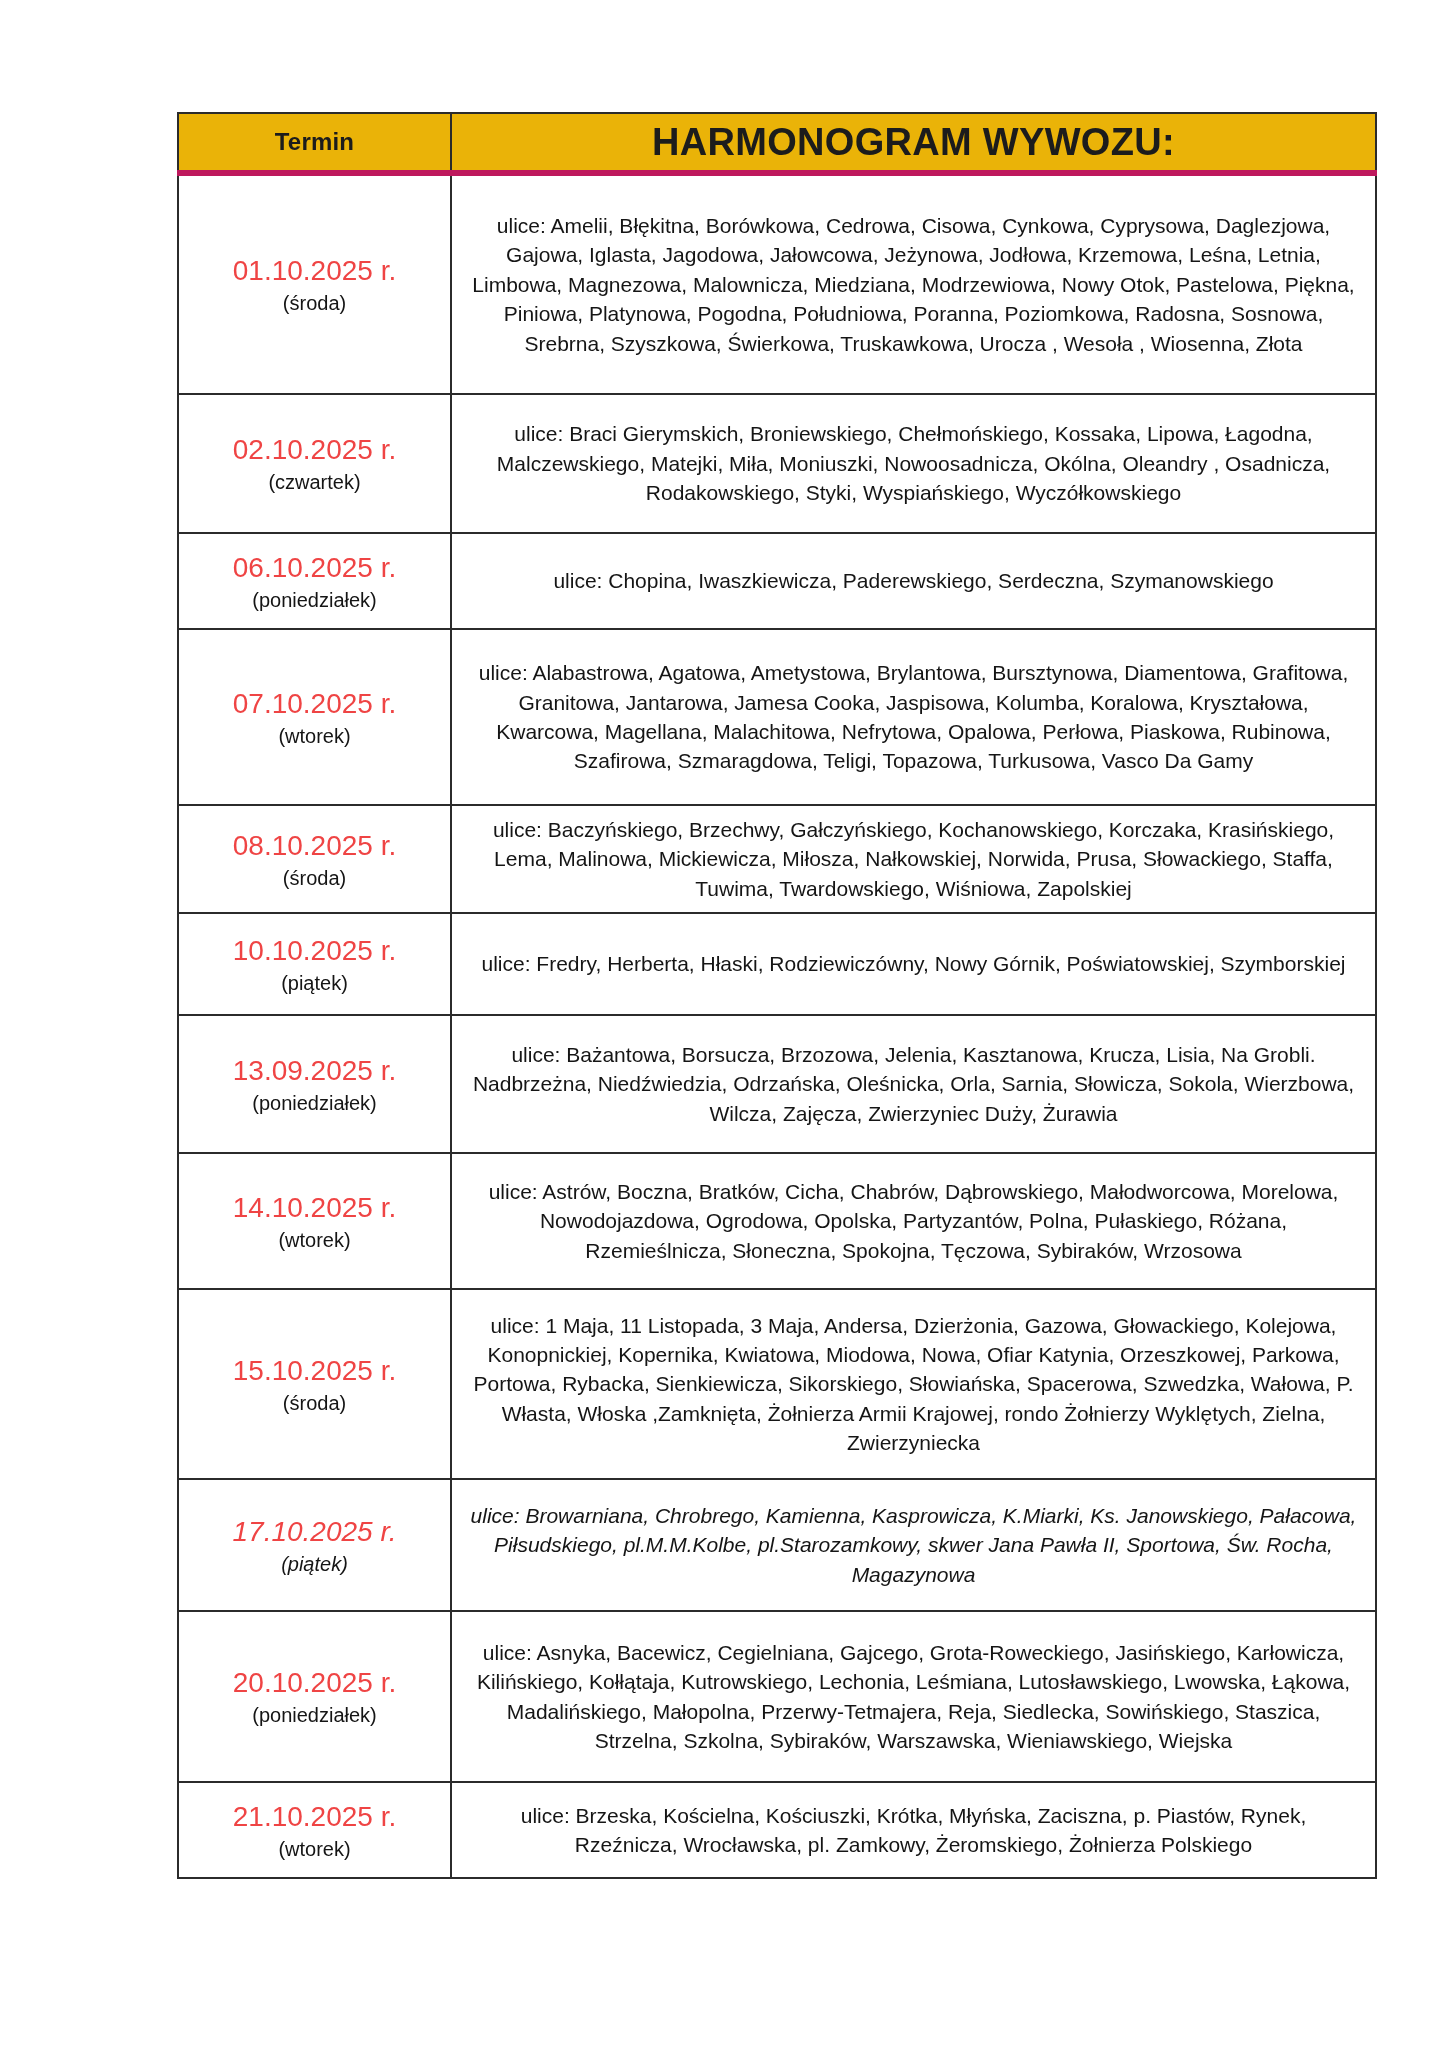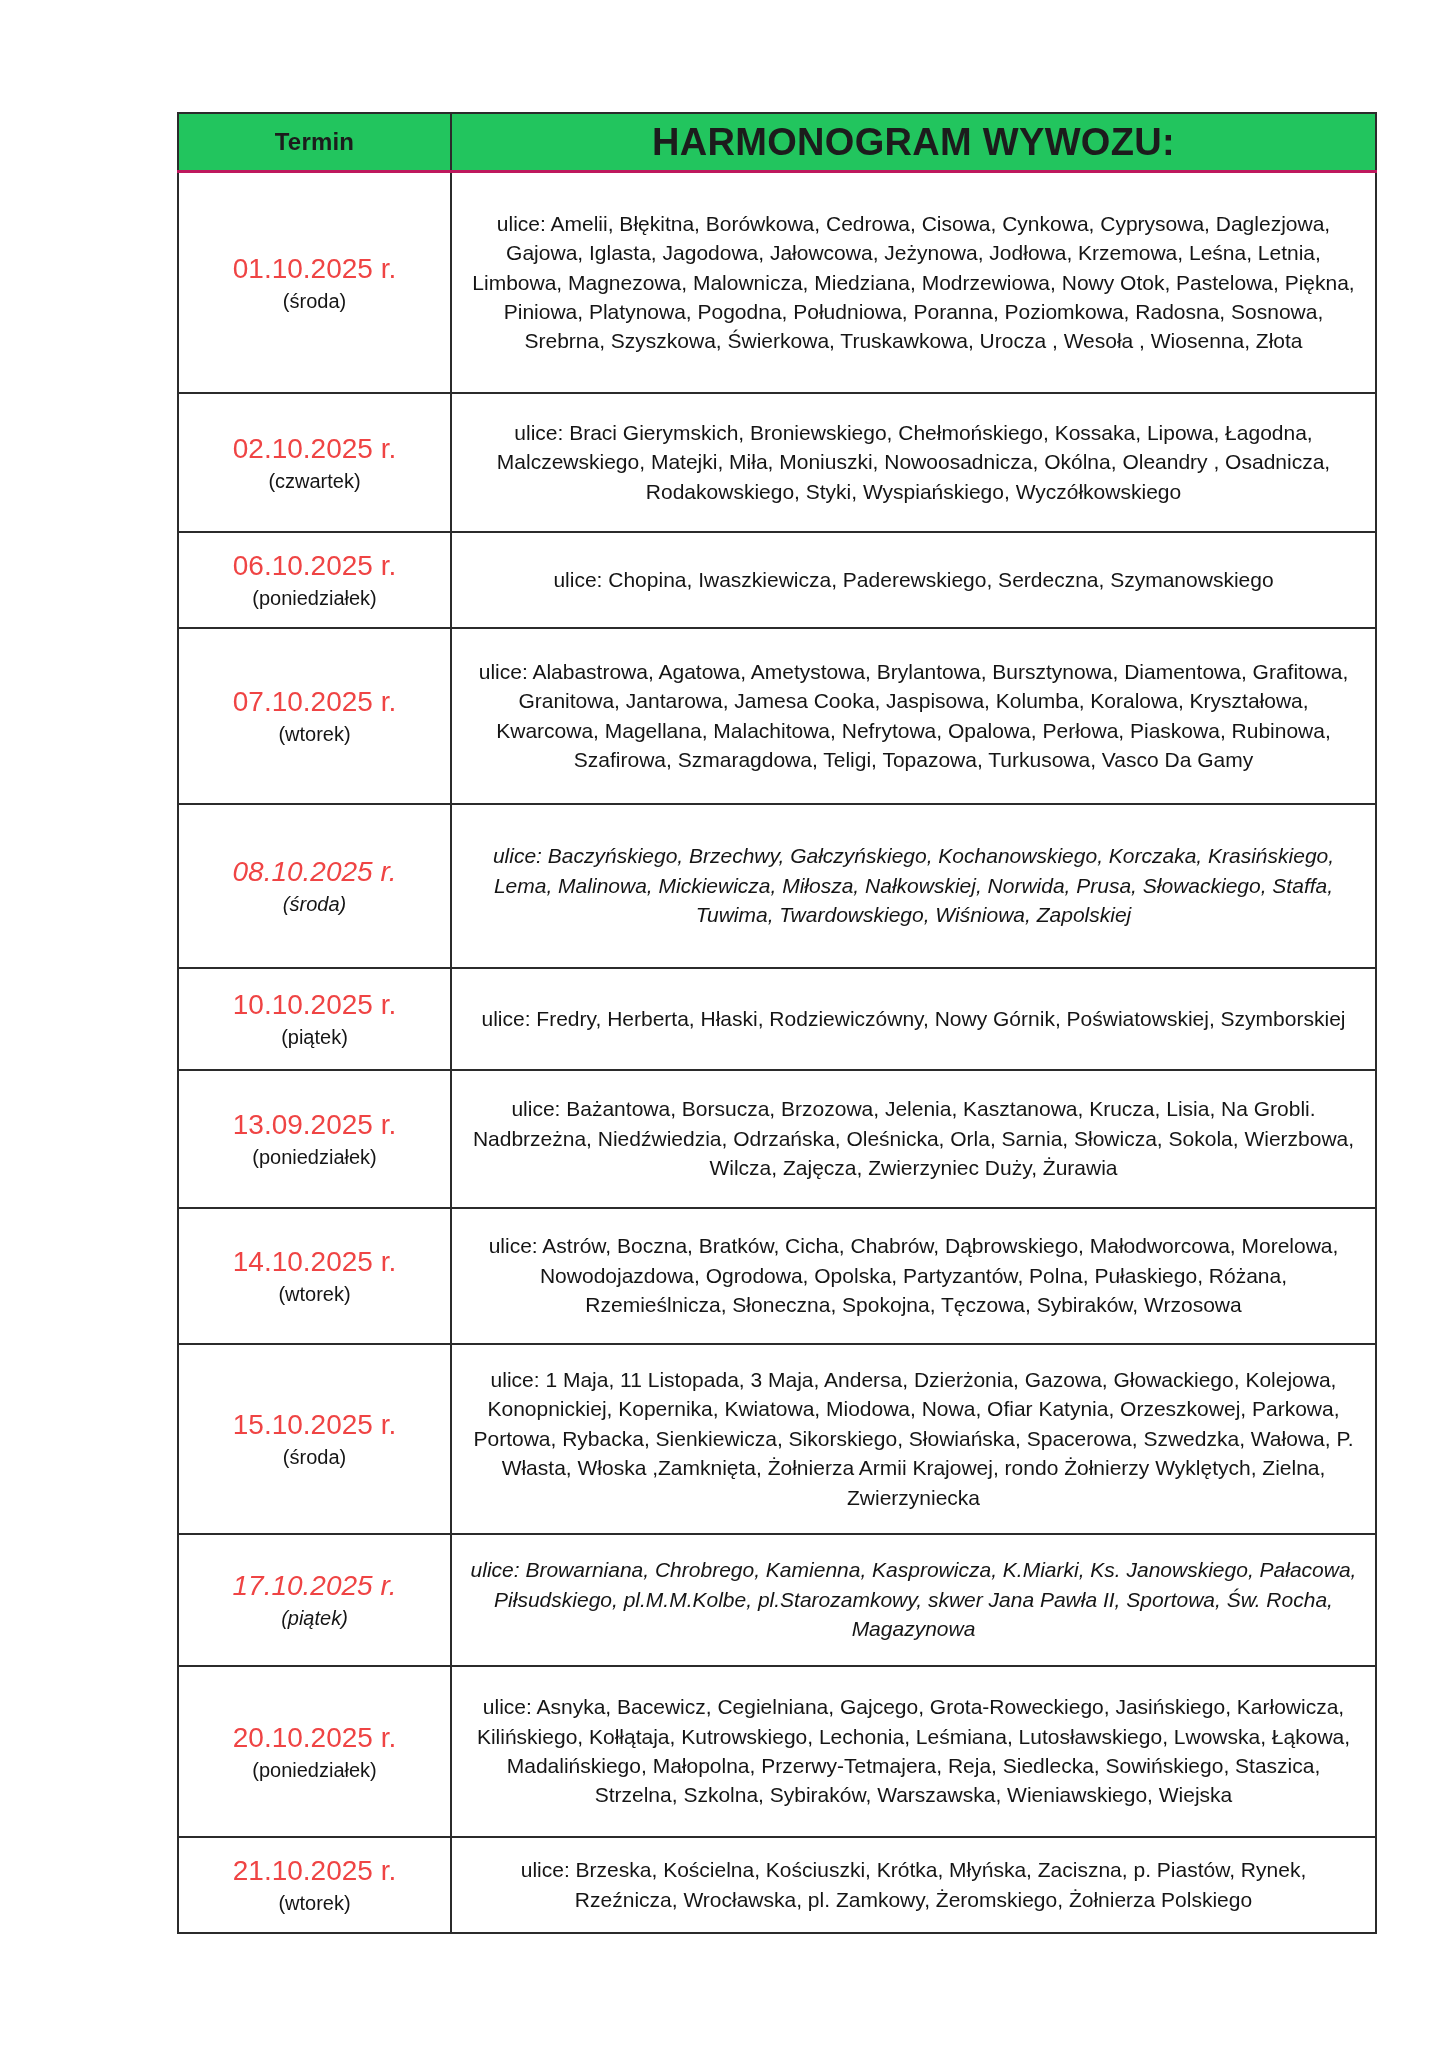--- a/index.html
+++ b/index.html
@@ -31,22 +31,22 @@
   col.c-termin { width: 273px; }
   col.c-streets { width: 925px; }
   table.schedule th,
   table.schedule td {
     border: 2px solid #2b2b2b;
     vertical-align: middle;
     text-align: center;
     overflow: hidden;
   }
   tr.hdr th {
-    background: #22c55e;
-    border-bottom: 3px solid #be185d;
+    background: #eab308;
+    border-bottom: 6px solid #be185d;
     height: 56px;
     padding: 0 6px;
   }
   th.termin-h {
     font-size: 24px;
     font-weight: bold;
     letter-spacing: 0.2px;
   }
   th.title-h {
     font-size: 38px;
@@ -72,21 +72,21 @@
     font-size: 21px;
     line-height: 1.40;
     padding: 8px 16px;
     color: #151515;
   }
   
   tr.r0  { height: 221px; }
   tr.r1  { height: 139px; }
   tr.r2  { height: 96px; }
   tr.r3  { height: 176px; }
-  tr.r4  { height: 164px; font-style: italic; }
+  tr.r4  { height: 108px; }
   tr.r5  { height: 102px; }
   tr.r6  { height: 138px; }
   tr.r7  { height: 136px; }
   tr.r8  { height: 190px; }
   tr.r9  { height: 132px; font-style: italic; }
   tr.r10 { height: 171px; }
   tr.r11 { height: 96px;  }
 </style>
 </head>
 <body>

